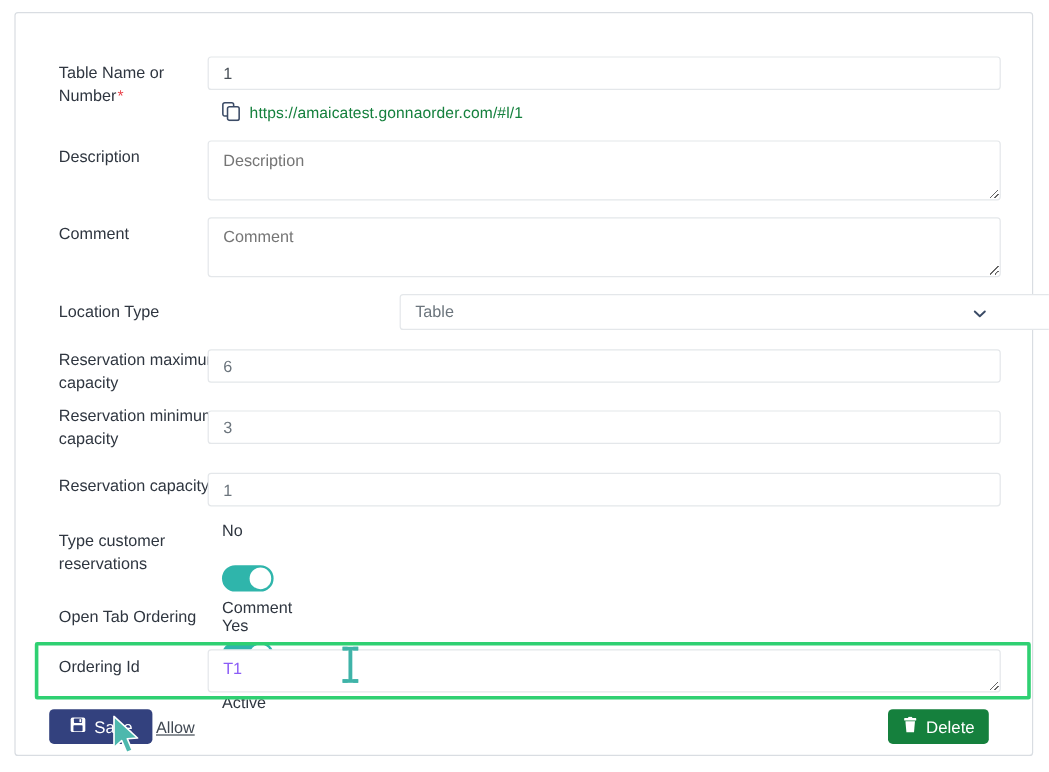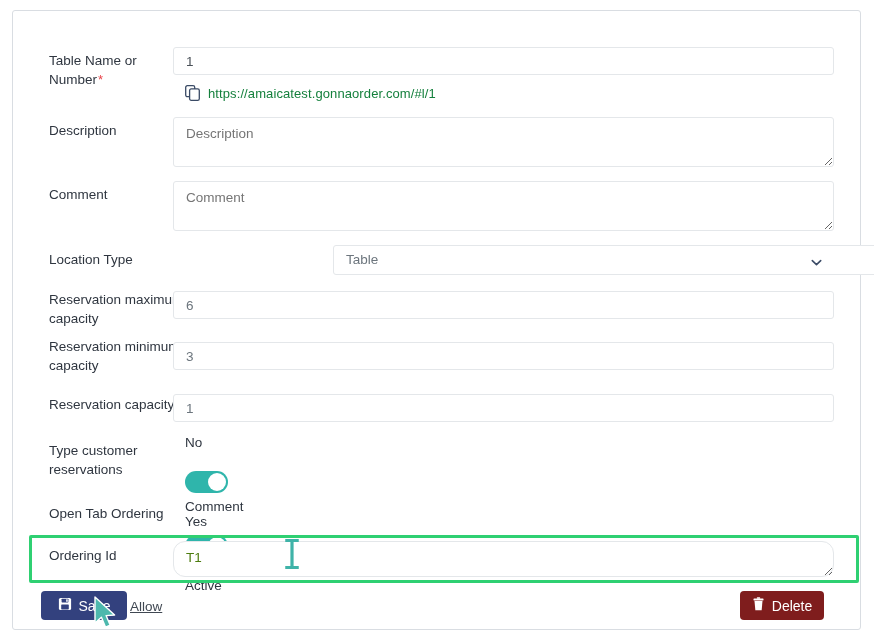--- a/index.html
+++ b/index.html
@@ -196,21 +196,21 @@
     width: 86px;
     height: 29px;
     background: #33417e;
     font-weight: normal;
   }
   .btn-delete {
     left: 727px;
     top: 580px;
     width: 84px;
     height: 29px;
-    background: #7f1d1d;
+    background: #15803d;
   }
   .cancel-link {
     position: absolute;
     left: 117px;
     top: 588px;
     font-size: 13.5px;
     color: #404852;
     text-decoration: underline;
     cursor: pointer;
     font-family: "Liberation Sans", sans-serif;
@@ -311,21 +311,21 @@
         <span class="toggle-side">Comment</span>
         <span class="switch">
             <span class="knob"></span>
           </span>
         <span class="toggle-side">Active</span>
       </div>
     </div>
 
     <div class="row" style="top:530px;">
       <div class="label" style="top:5px;">Ordering Id</div>
-      <textarea class="field" style="top: 0px; height: 36px; color: #4d7c0f; border-radius: 12px;">T1</textarea>
+      <textarea class="field" style="top: 0px; height: 36px; color: #8b5cf6;">T1</textarea>
     </div>
 
     <div class="highlight"></div>
 
     <button class="btn btn-save">
       <span>
         <svg viewBox="0 0 14 14" width="14" height="14" xmlns="http://www.w3.org/2000/svg">
           <rect x="0.9" y="0.9" width="12.2" height="12.2" rx="1.6" fill="#ffffff"></rect>
           <rect x="3.6" y="1.7" width="6.8" height="3.7" rx="0.6" fill="#33417e"></rect>
           <rect x="8.2" y="2.3" width="1.5" height="2.5" fill="#ffffff"></rect>

